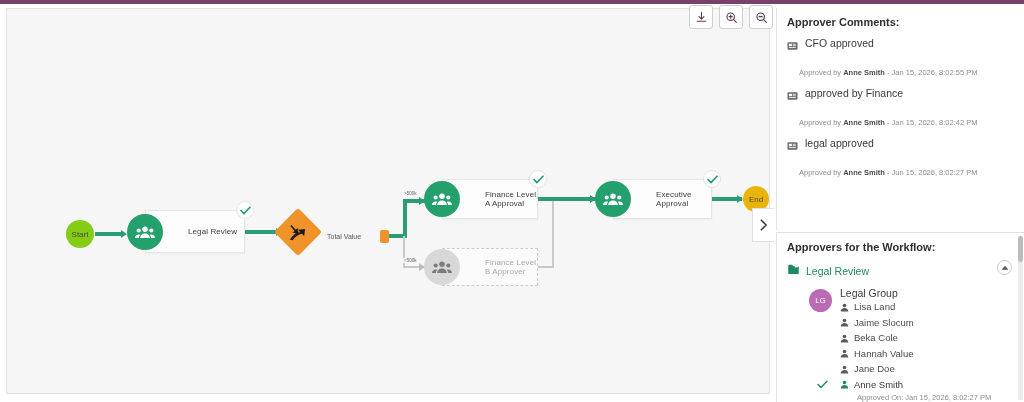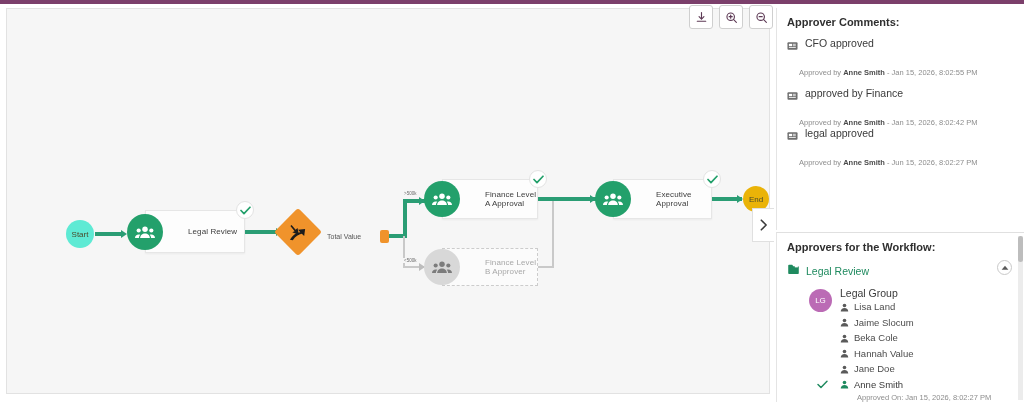--- a/index.html
+++ b/index.html
@@ -43,21 +43,21 @@
   .tool-btn svg { display: block; }
 
   
   .node { position: absolute; }
 
   .terminal {
     border-radius: 50%;
     display: flex; align-items: center; justify-content: center;
     font-size: 8px; color: #4a4a2a; font-weight: 400;
   }
-  .terminal.start { width: 28px; height: 28px; background: #5eead4; }
+  .terminal.start { width: 28px; height: 28px; background: #84cc16; }
   .terminal.end   { width: 26px; height: 26px; background: #eab308; }
 
   .task-card {
     background: #fdfdfd; border: 1px solid #e6e6e6;
     display: flex; align-items: center;
     box-shadow: 0 1px 2px rgba(0,0,0,0.05);
   }
   .task-card.inactive {
     background: #fbfbfb; border: 1px dashed #cccccc; box-shadow: none;
   }
@@ -406,21 +406,21 @@
         </svg>
       </div>
       <div class="comment-body">
         <div class="comment-text">approved by Finance</div>
       </div>
     </div>
     <div class="comment-meta">
       <span>Approved by </span><b>Anne Smith</b><span> - </span><span>Jan 15, 2026, 8:02:42 PM</span>
     </div>
 
-    <div class="comment-row" style="">
+    <div class="comment-row" style="margin-top:10px;">
       <div class="comment-icon">
         <svg width="11" height="11" viewBox="0 0 14 14" fill="#6d6d6d">
           <rect x="0.6" y="1.6" width="12.8" height="9.6" rx="1.2"></rect>
           <rect x="2.4" y="3.6" width="4.2" height="3" fill="#fff"></rect>
           <rect x="7.6" y="3.6" width="3.6" height="1" fill="#fff"></rect>
           <rect x="7.6" y="5.6" width="3.6" height="1" fill="#fff"></rect>
           <rect x="2.4" y="7.8" width="8.8" height="1" fill="#fff"></rect>
         </svg>
       </div>
       <div class="comment-body">

